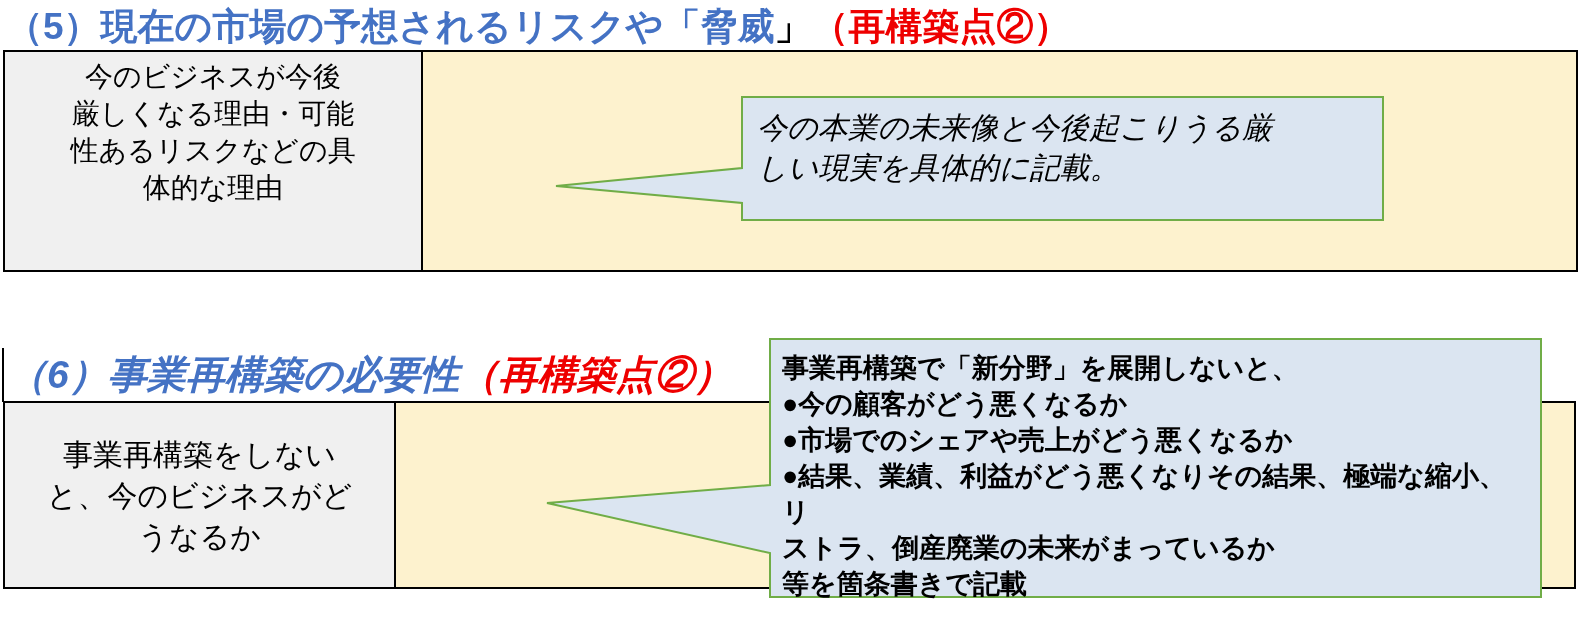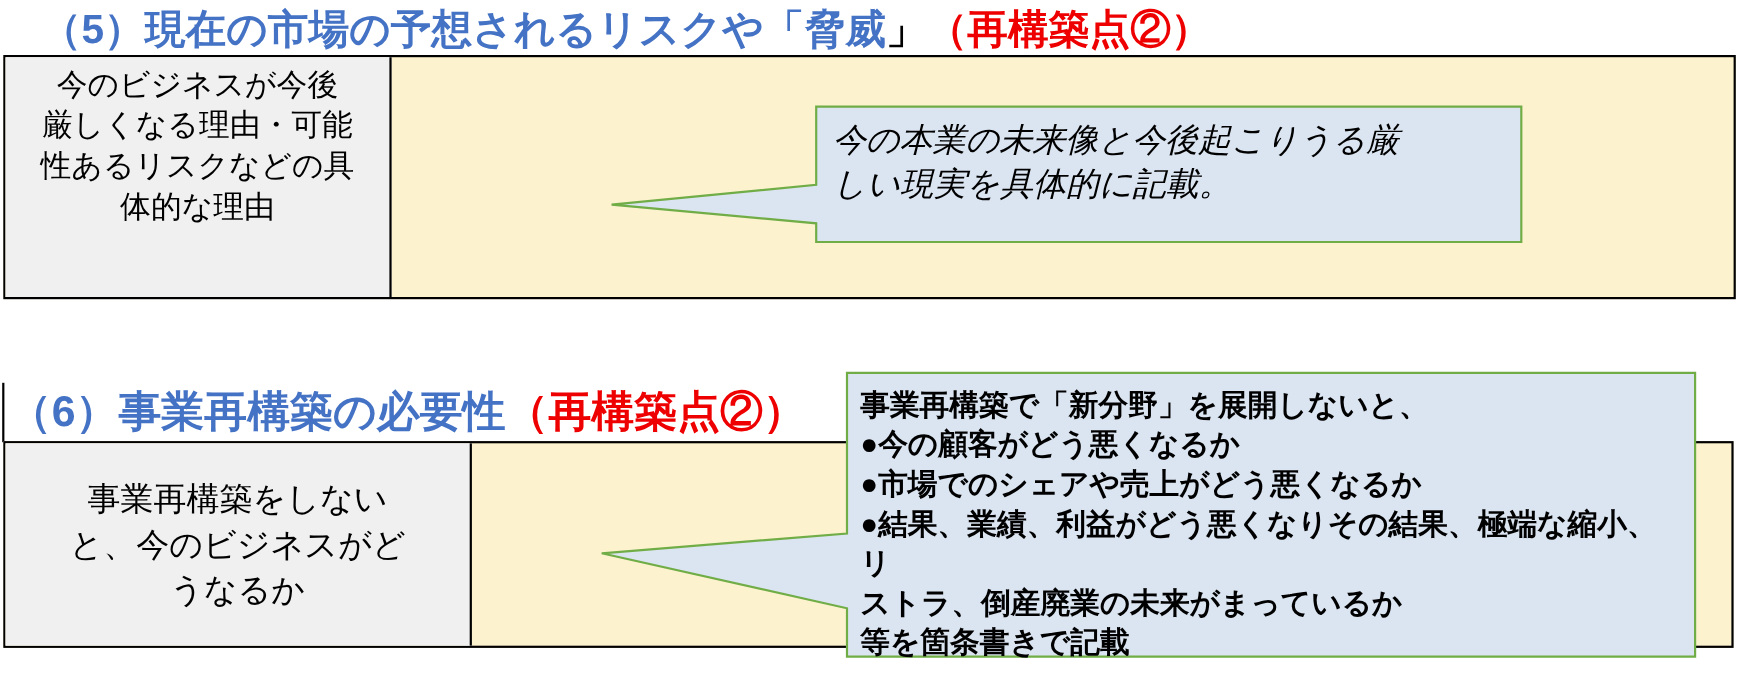--- a/index.html
+++ b/index.html
@@ -8,32 +8,32 @@
     background:#ffffff;
     font-family:"Liberation Sans", sans-serif;
     color:#000;
   }
   .abs{position:absolute;}
   
   .heading{font-weight:bold;white-space:nowrap;letter-spacing:0;}
   .heading .part-blue{color:#4472C4;}
   .heading .part-black{color:#000000;}
   .heading .part-red{color:#EE0000;}
-  #heading5{left:6px;top:4px;font-size:37px;line-height:46px;margin-left:31px;}
-  #heading6{left:8px;top:350px;font-size:39px;line-height:50px;}
+  #heading5{left:6px;top:4px;font-size:37px;line-height:46px;}
+  #heading6{left:8px;top:350px;font-size:39px;line-height:50px;font-style:italic;}
   
   .tbl{display:flex;border:2px solid #000;background:#FDF2CE;box-sizing:border-box;}
   #table5{left:3px;top:50px;width:1575px;height:222px;}
   #table6{left:3px;top:401px;width:1573px;height:188px;}
   .tbl .label-cell{
     background:#F0F0F0;border-right:2px solid #000;box-sizing:border-box;
     display:flex;justify-content:center;white-space:pre-line;text-align:center;
   }
-  #table5 .label-cell{width:351px;align-items:flex-start;padding-top:6px;font-size:28px;line-height:37px;}
-  #table6 .label-cell{width:424px;align-items:center;font-size:30px;line-height:41px;}
+  #table5 .label-cell{width:418px;align-items:flex-start;padding-top:6px;font-size:28px;line-height:37px;}
+  #table6 .label-cell{width:391px;align-items:center;font-size:30px;line-height:41px;}
   .tbl .content-cell{flex:1;}
   
   .callout-svg{display:block;}
   .callout-svg path{fill:#DBE5F1;stroke:#70AD47;stroke-width:2px;}
   #callout5-shape{left:554px;top:95px;}
   #callout6-shape{left:545px;top:337px;}
   .callout-text{white-space:pre-line;color:#000;}
   #callout5-text{left:757px;top:108px;width:612px;font-size:30px;line-height:40px;font-style:italic;}
   #callout6-text{left:782px;top:350px;width:748px;font-size:27px;line-height:36px;font-weight:bold;}
   

